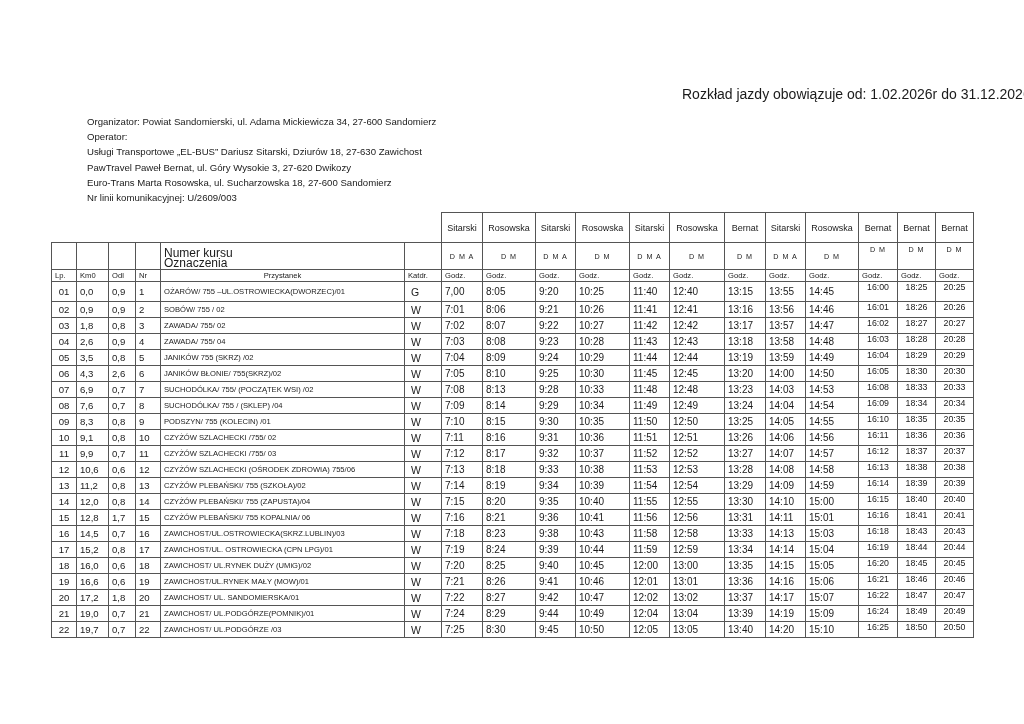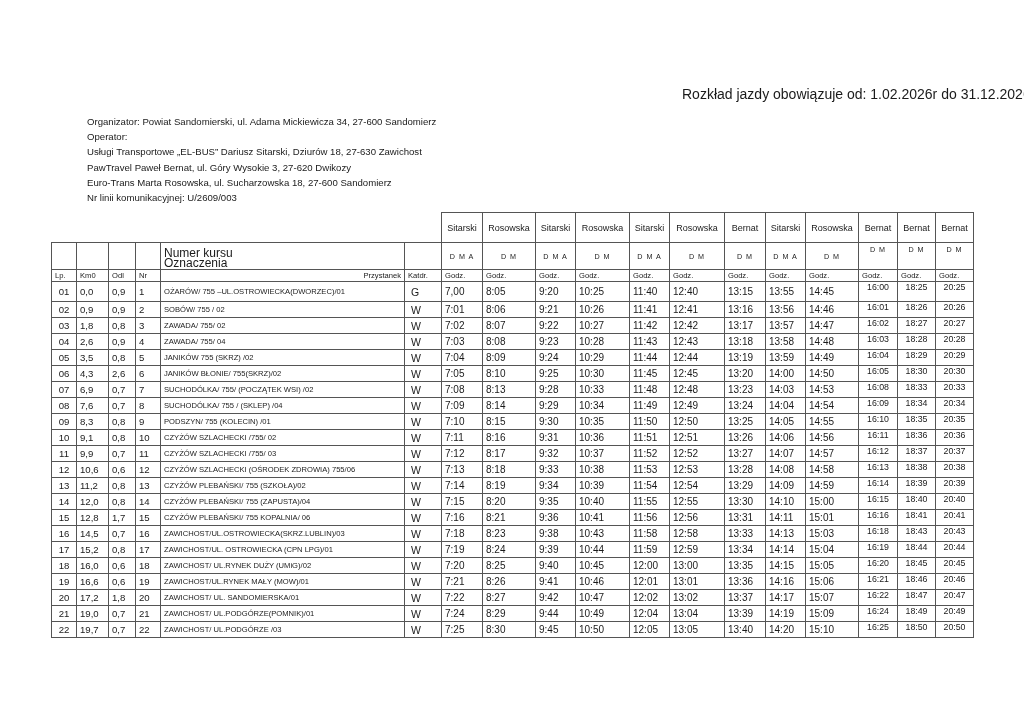--- a/index.html
+++ b/index.html
@@ -11,21 +11,21 @@
 
   table.tt { position: absolute; left: 51px; top: 212px; border-collapse: collapse;
              table-layout: fixed; font-size: 8px; }
   table.tt td { border: 1px solid #555; padding: 0 3px; white-space: nowrap; overflow: hidden;
                 vertical-align: middle; }
   table.tt td.blank { border-left: none; border-top: none; }
   .op-row td { height: 29px; font-size: 9px; text-align: center; }
   .code-row td { height: 24px; font-size: 7.2px; text-align: center; letter-spacing: 1px; }
   .code-row td.desc { text-align: left; letter-spacing: 0; font-size: 12px; line-height: 9.5px; vertical-align: bottom; padding-bottom: 1px; }
   .hdr-row td { height: 11px; font-size: 7.6px; }
-  .hdr-row td.left { text-align: right; }
+  .hdr-row td.left { text-align: center; }
   .data-row td { height: 15px; font-size: 9.6px; }
   .data-row.first td { height: 19px; margin-left: 24px; }
   .data-row td.stop { font-size: 7.6px; }
   .data-row td.cat { font-size: 10.5px; text-align: left; padding-left: 6px; }
   .data-row td.time { font-size: 10px; }
   .data-row td.time.small { font-size: 8.8px; text-align: center; vertical-align: top; }
   .data-row td.center { text-align: center; }
 </style>
 </head>
 <body>

